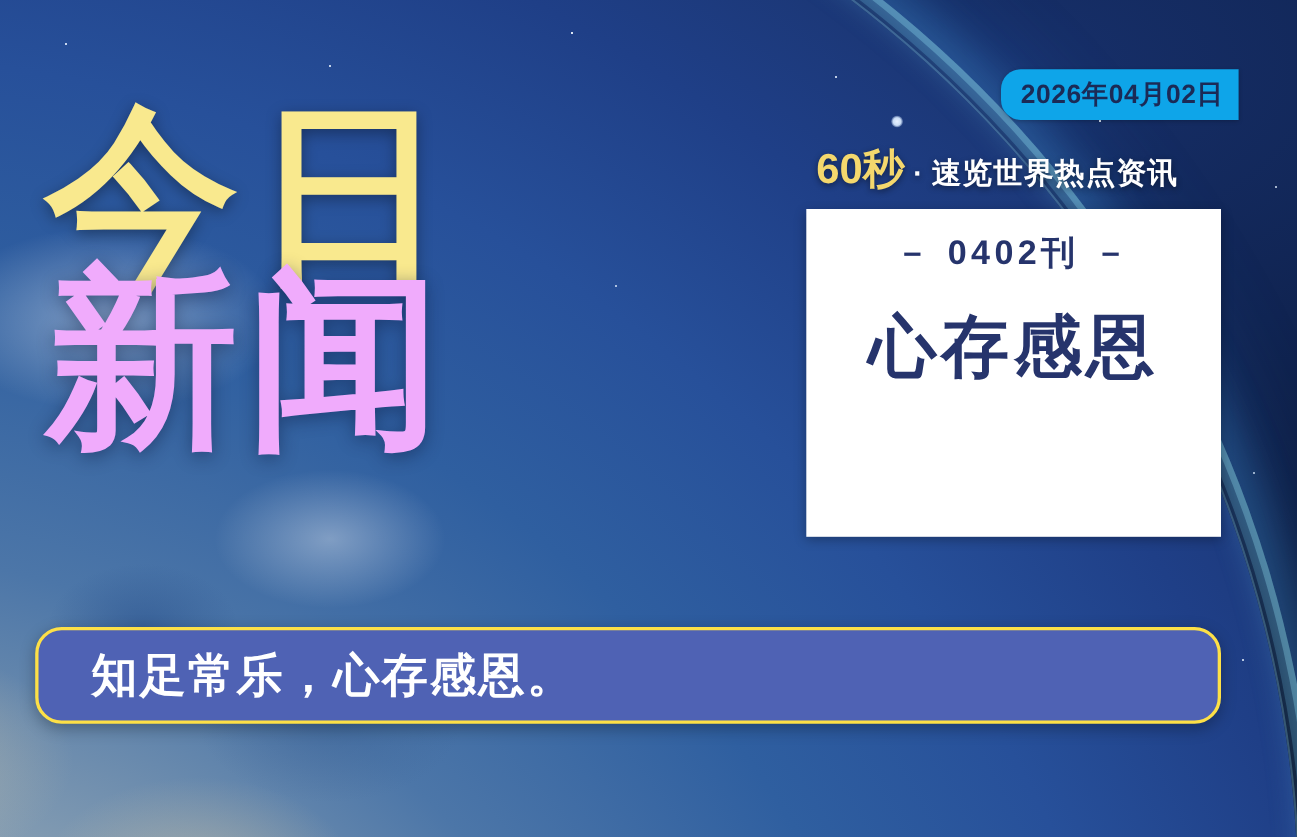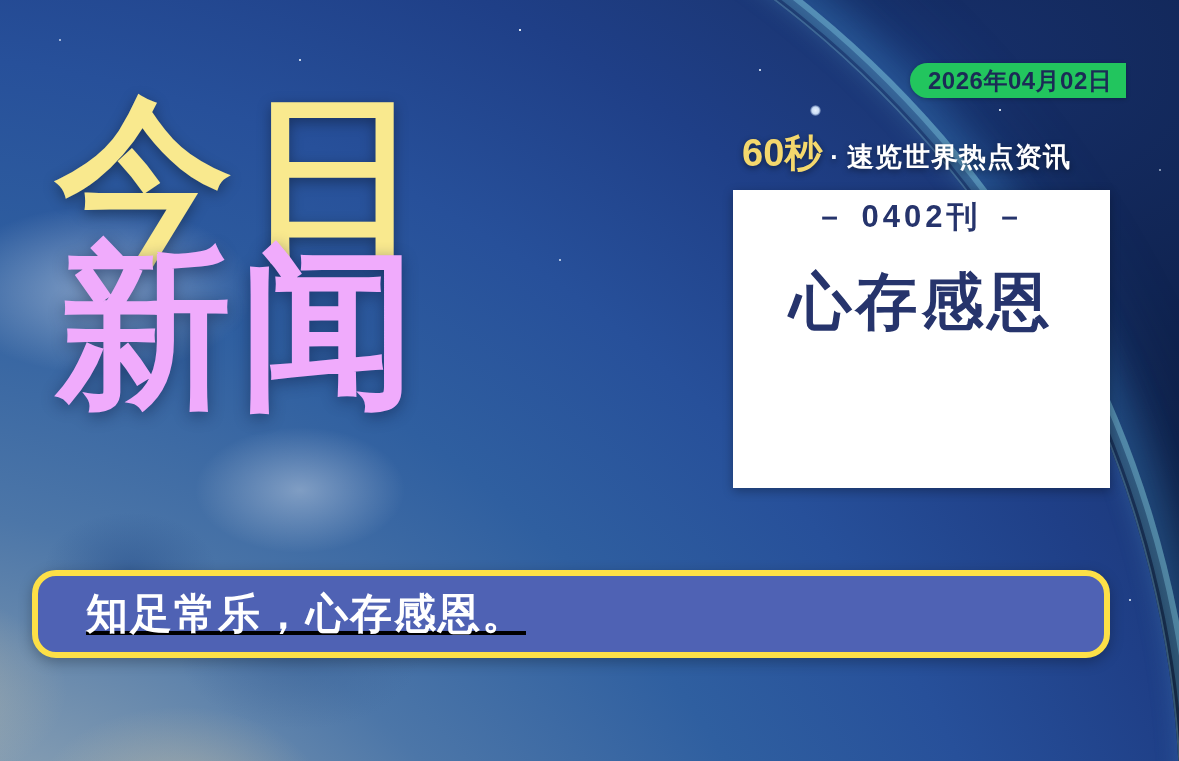--- a/index.html
+++ b/index.html
@@ -96,40 +96,40 @@
     width:2036px;height:2036px;
     border-radius:50%;
     background:radial-gradient(circle at 50% 50%, rgba(255,255,255,0) 93.2%, rgba(186,232,246,.42) 96.6%, rgba(150,205,240,.18) 98.6%, rgba(120,180,230,0) 100%);
     pointer-events:none;
   }
 
   
   .date-pill{
     position:absolute;
     left:910px;top:63px;
-    height:35px;
+    height:46px;
     padding:0 14px 0 18px;
     display:flex;align-items:center;
-    background:#22c55e;
+    background:#0ea5e9;
     border-radius:18px 0 0 18px;
     box-shadow:0 1px 4px rgba(0,0,0,.25);
     white-space:nowrap;
     justify-content:center;
   }
   .date-pill span{
     font-size:24px;
     font-weight:700;
     color:#1b2a56;
     letter-spacing:.5px;
   }
 
   
   .title-block{
     position:absolute;
-    left:56px;top:95px;
+    left:41px;top:95px;
     line-height:.95;
   }
   .title-line1{
     font-size:176px;
     font-weight:900;
     color:#f9e98e;
     letter-spacing:14px;
     text-shadow:0 4px 14px rgba(0,0,0,.35);
   }
   .title-line2{
@@ -161,21 +161,21 @@
 
   
   .info-card{
     position:absolute;
     left:733px;top:190px;
     width:377px;height:298px;
     background:#ffffff;
     box-shadow:0 3px 10px rgba(0,0,0,.30);
     display:flex;flex-direction:column;
     align-items:center;justify-content:flex-start;
-    padding-top:6px;
+    padding-top:19px;
     box-sizing:border-box;
   }
   .issue{
     font-size:31px;font-weight:700;color:#26346c;letter-spacing:4px;
     white-space:nowrap;
   }
   .weekday{
     margin-top:22px;
     font-size:54px;font-weight:900;color:#26346c;letter-spacing:6px;
   }
@@ -184,26 +184,25 @@
     font-size:62px;font-weight:900;color:#26346c;letter-spacing:4px;
   }
 
   
   .quote-banner{
     position:absolute;
     left:32px;top:570px;
     width:1078px;height:88px;
     box-sizing:border-box;
     background:#4f62b4;
-    border:6px solid #fde047;
+    border:3px solid #fde047;
     border-radius:24px;
     display:flex;align-items:center;
     padding-left:48px;
     box-shadow:0 4px 14px rgba(0,0,0,.28);
-    text-decoration:underline;
   }
   .quote-text{
     font-size:42px;font-weight:700;color:#ffffff;letter-spacing:2px;
     white-space:nowrap;
   }
 </style>
 </head>
 <body>
 
 <div id="poster">

